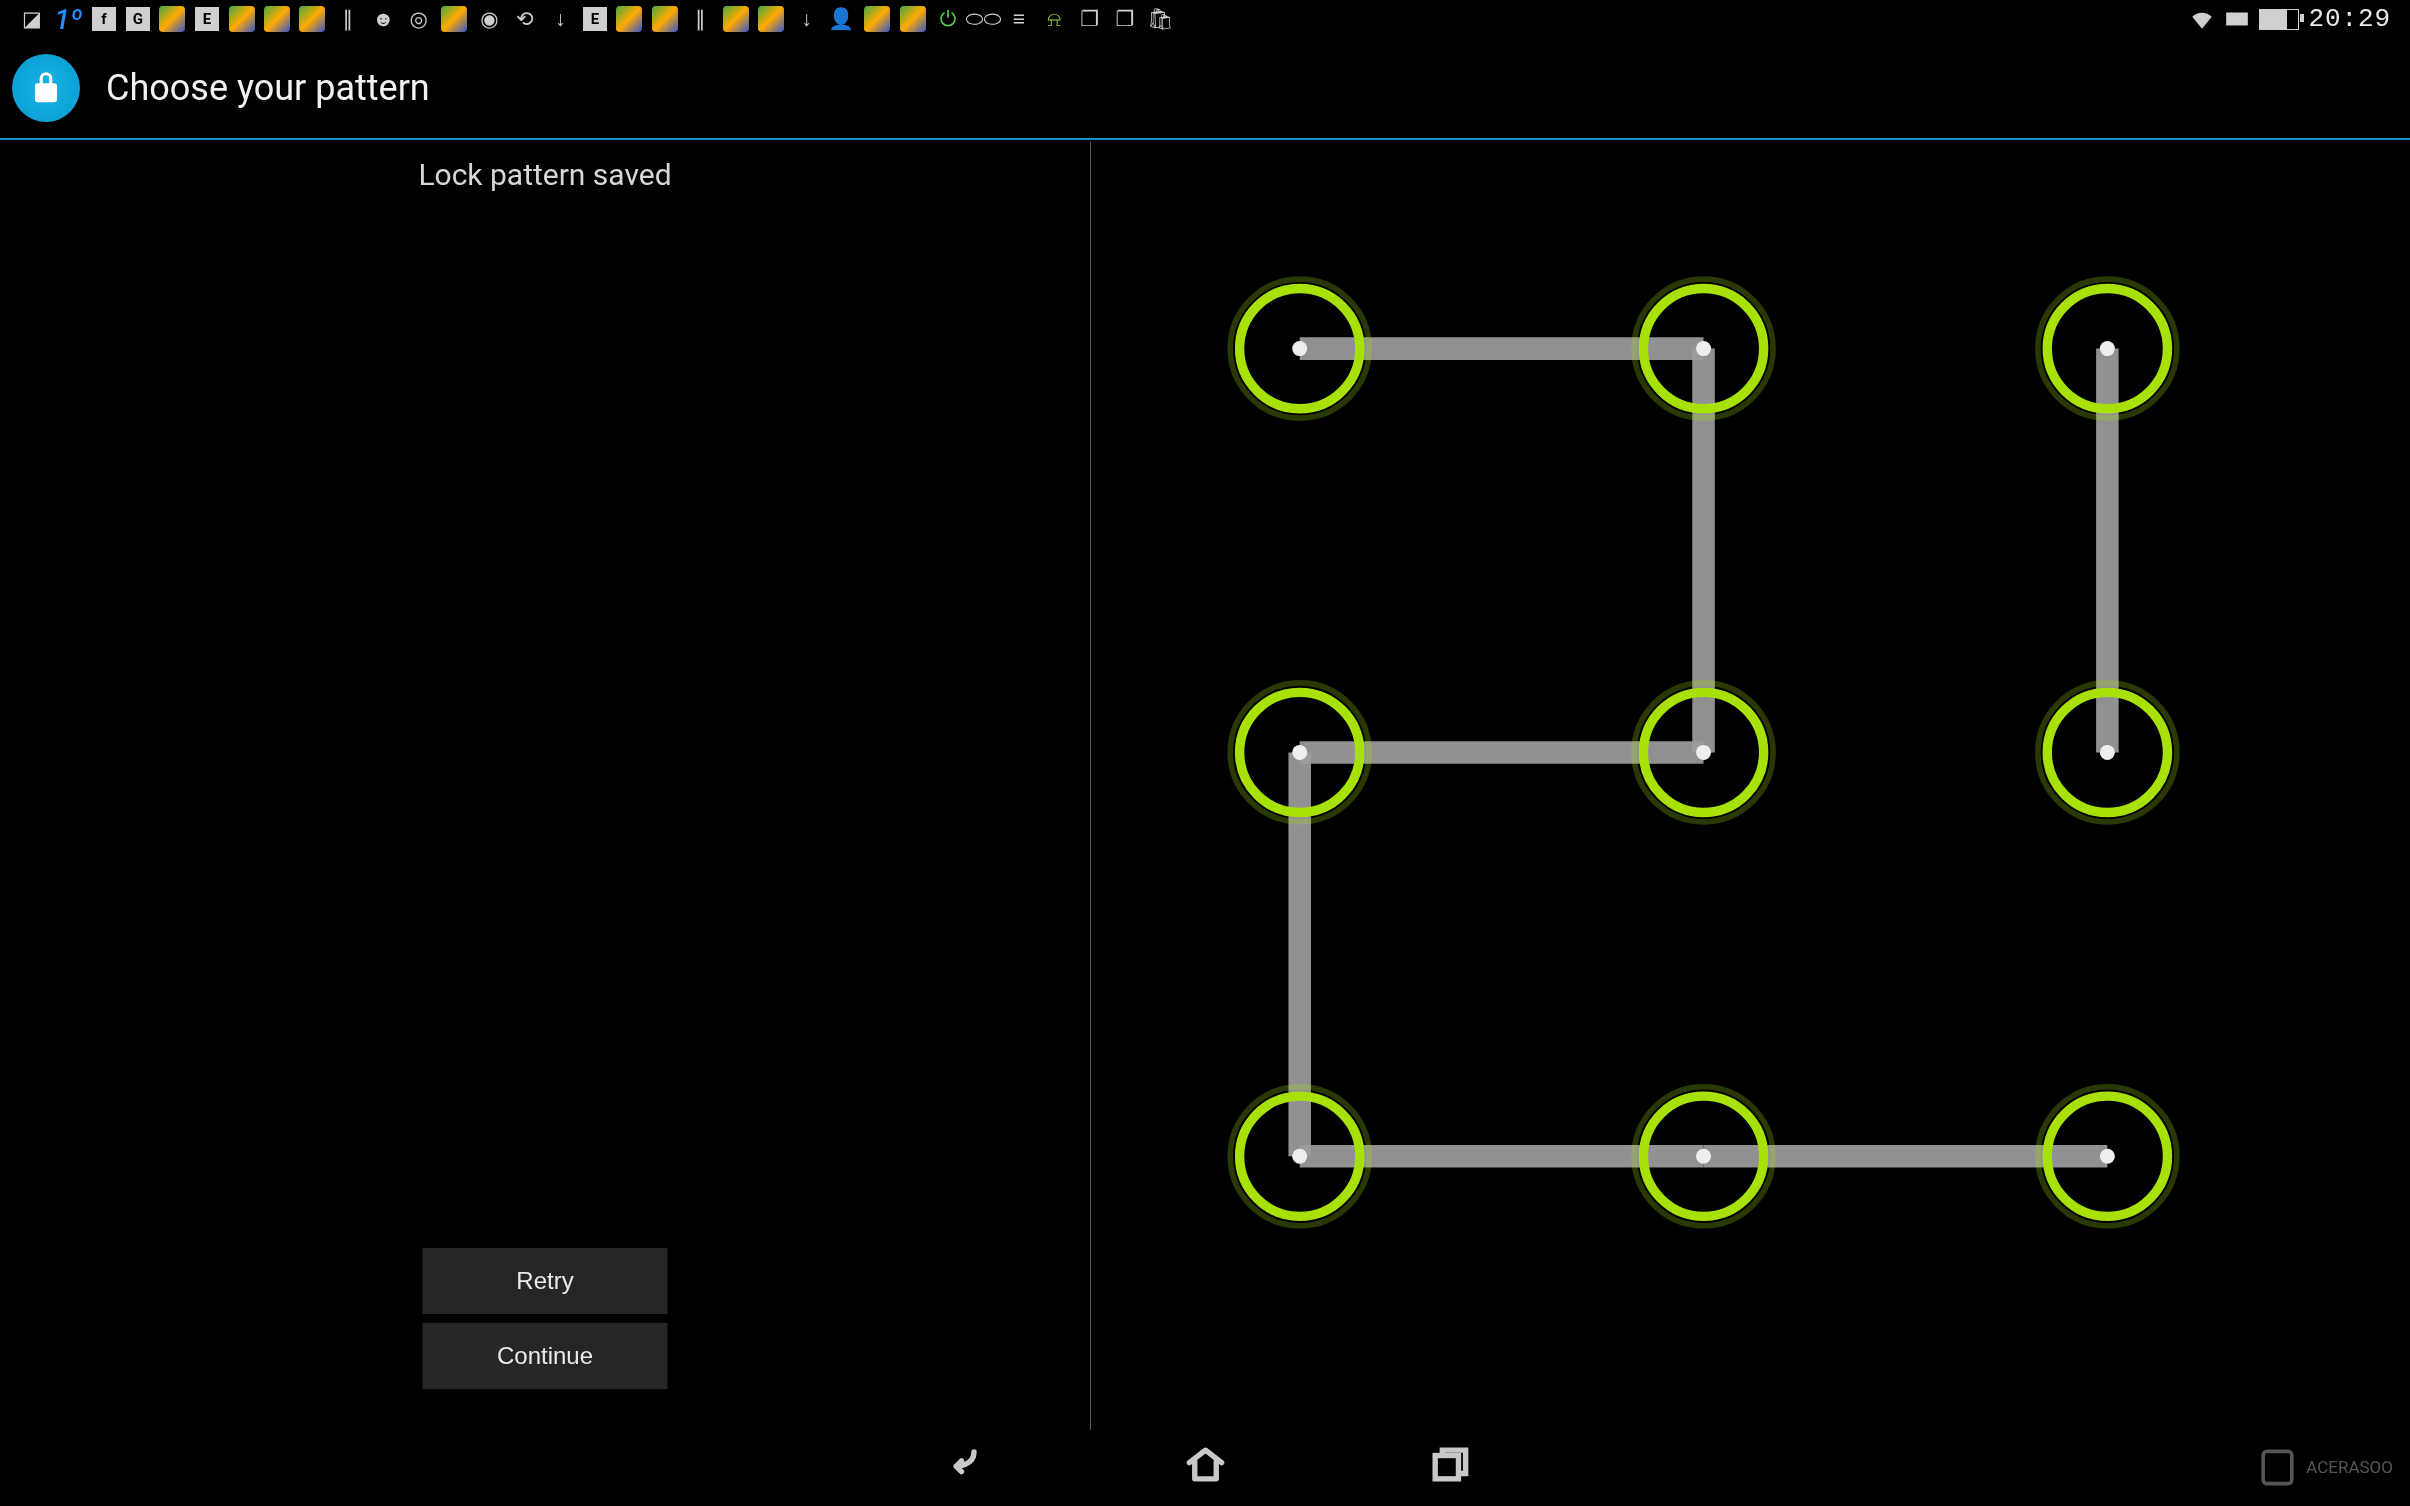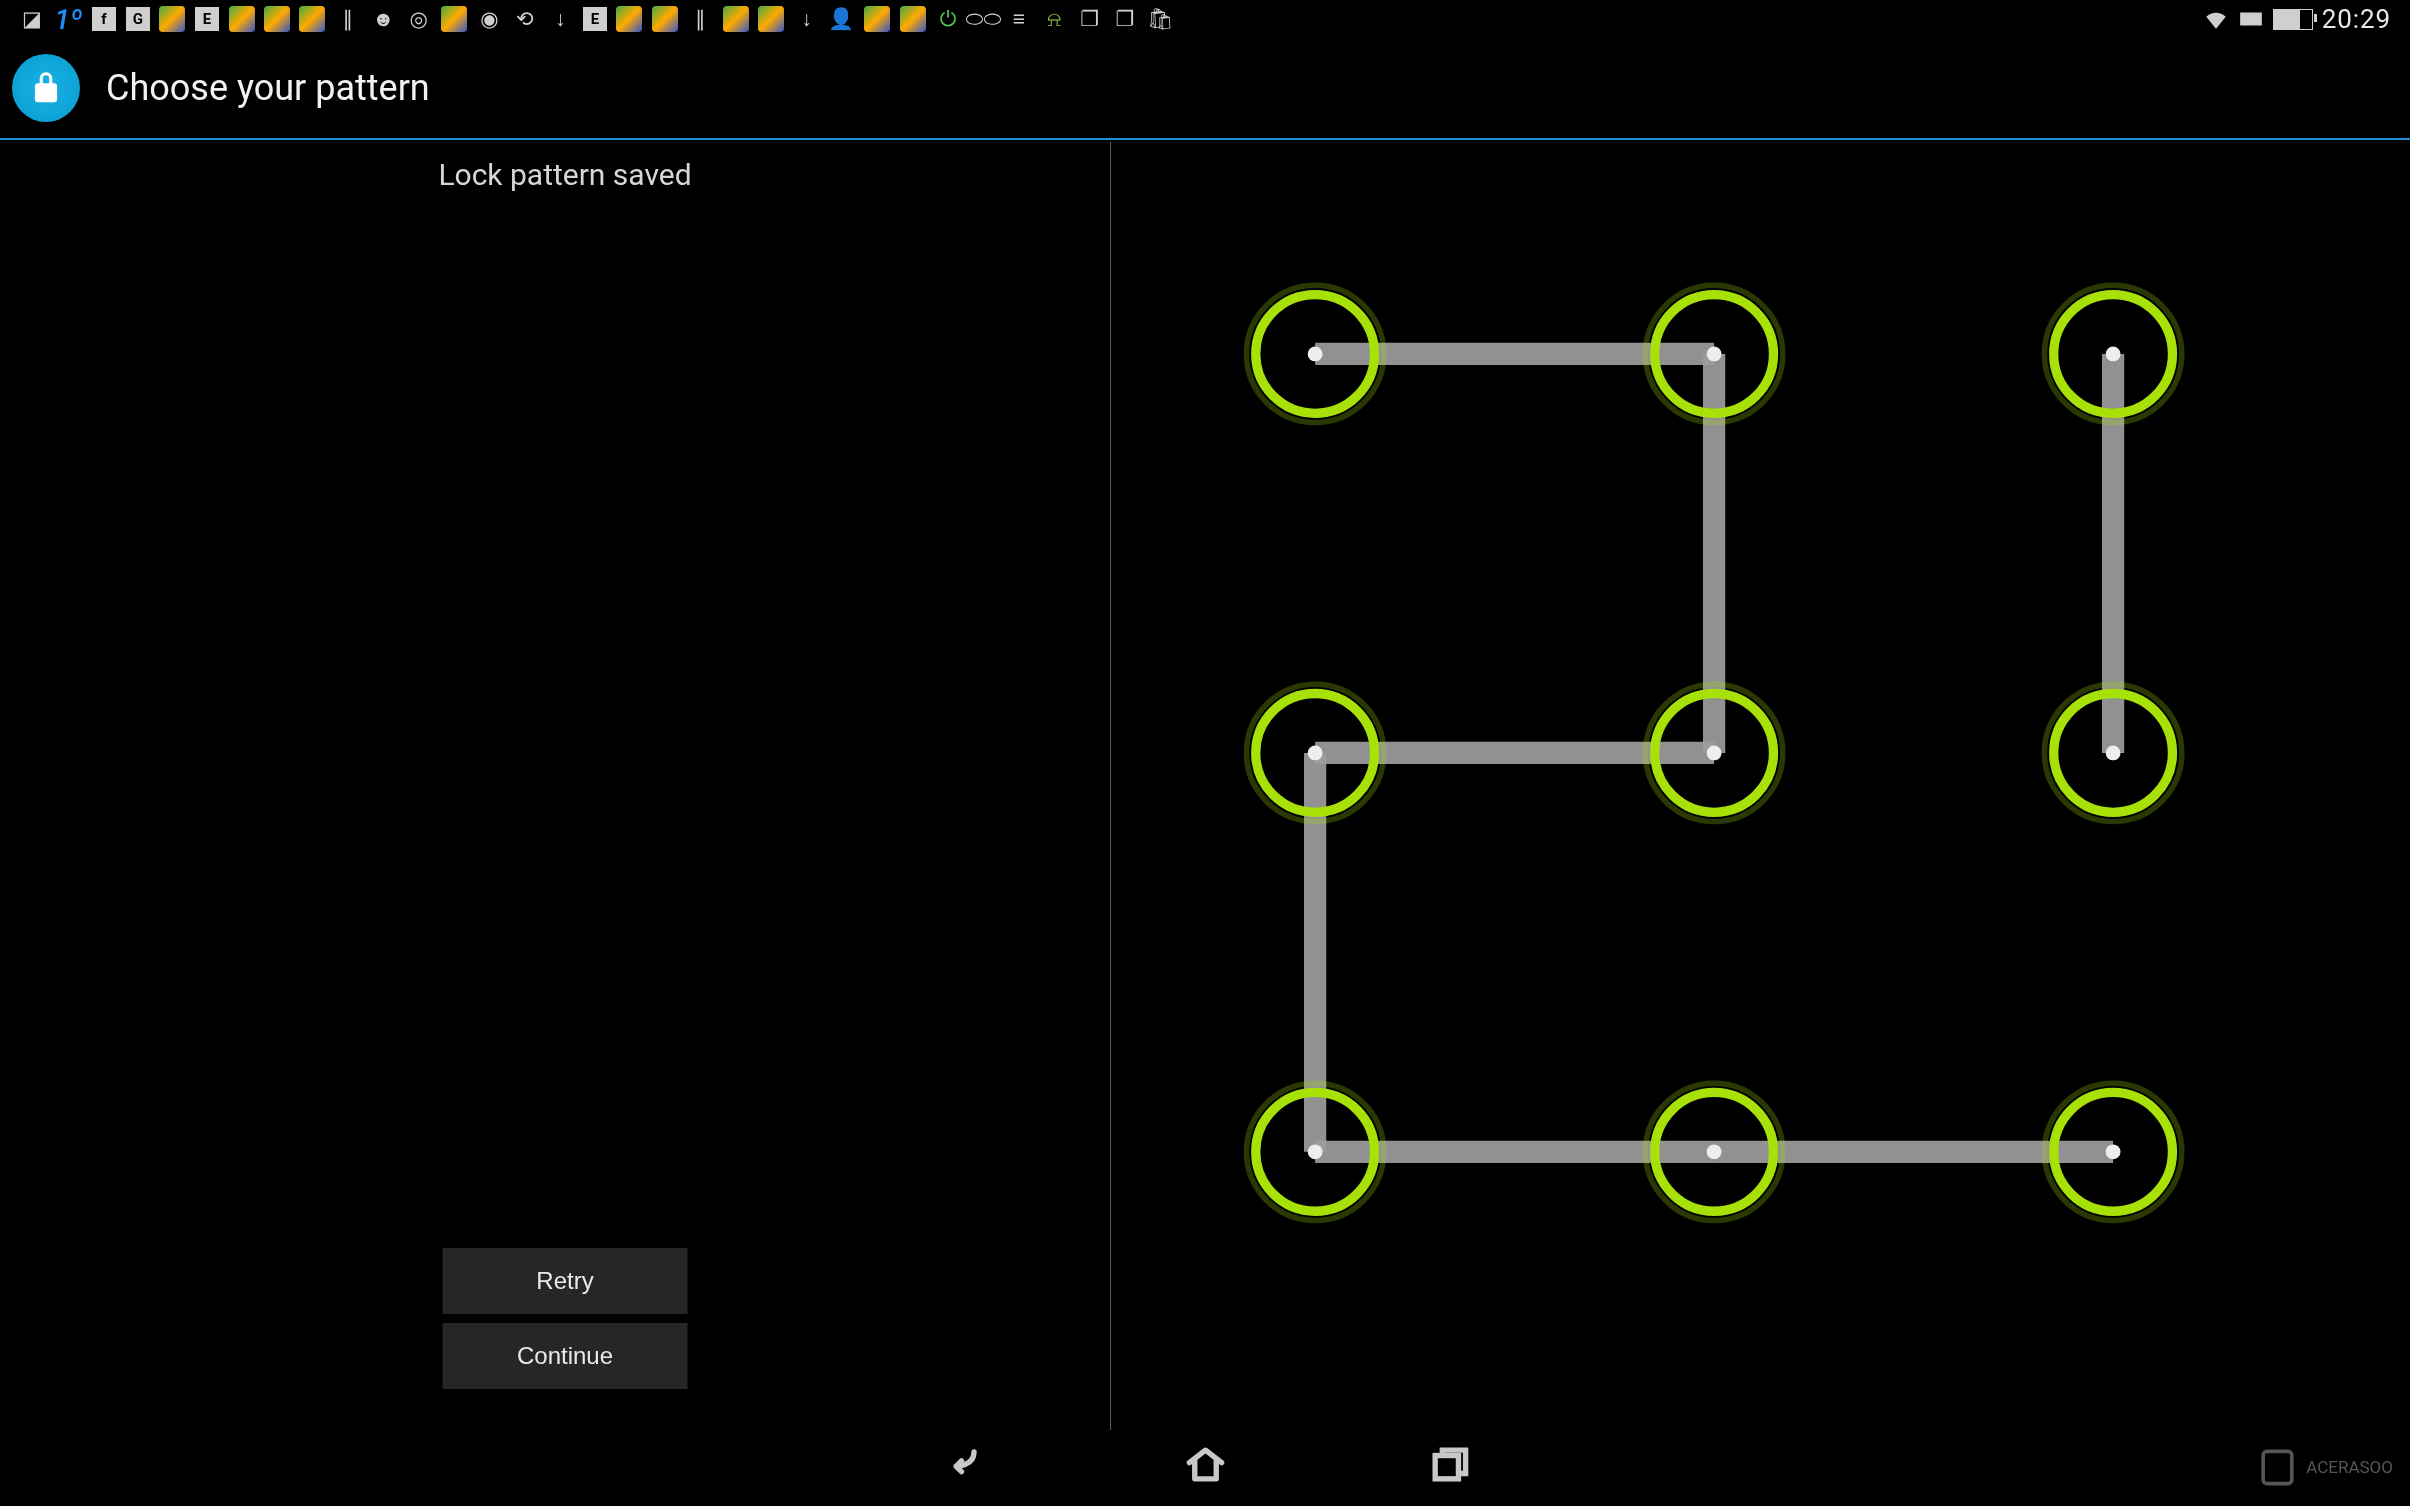--- a/index.html
+++ b/index.html
@@ -33,20 +33,21 @@
   }
   .status-left {
     display: flex;
     align-items: center;
     gap: 9.4px;
   }
   .status-right {
     display: flex;
     align-items: center;
     gap: 9px;
+    font-family: Liberation Mono, monospace;
   }
   .status-icon {
     width: 26px;
     height: 26px;
     display: flex;
     align-items: center;
     justify-content: center;
     font-size: 21px;
     color: #cfcfcf;
   }
@@ -102,21 +103,20 @@
   }
 
   
   .content {
     position: absolute;
     top: 142px;
     left: 0;
     right: 0;
     bottom: 68px;
     display: flex;
-    padding-left: 20px;
   }
   .left-panel {
     width: 1091px;
     position: relative;
     border-right: 1.9px solid #5a5a5a;
     display:flex;
     flex-direction:column;
     align-items:center;
   }
   .left-panel .status-text {

